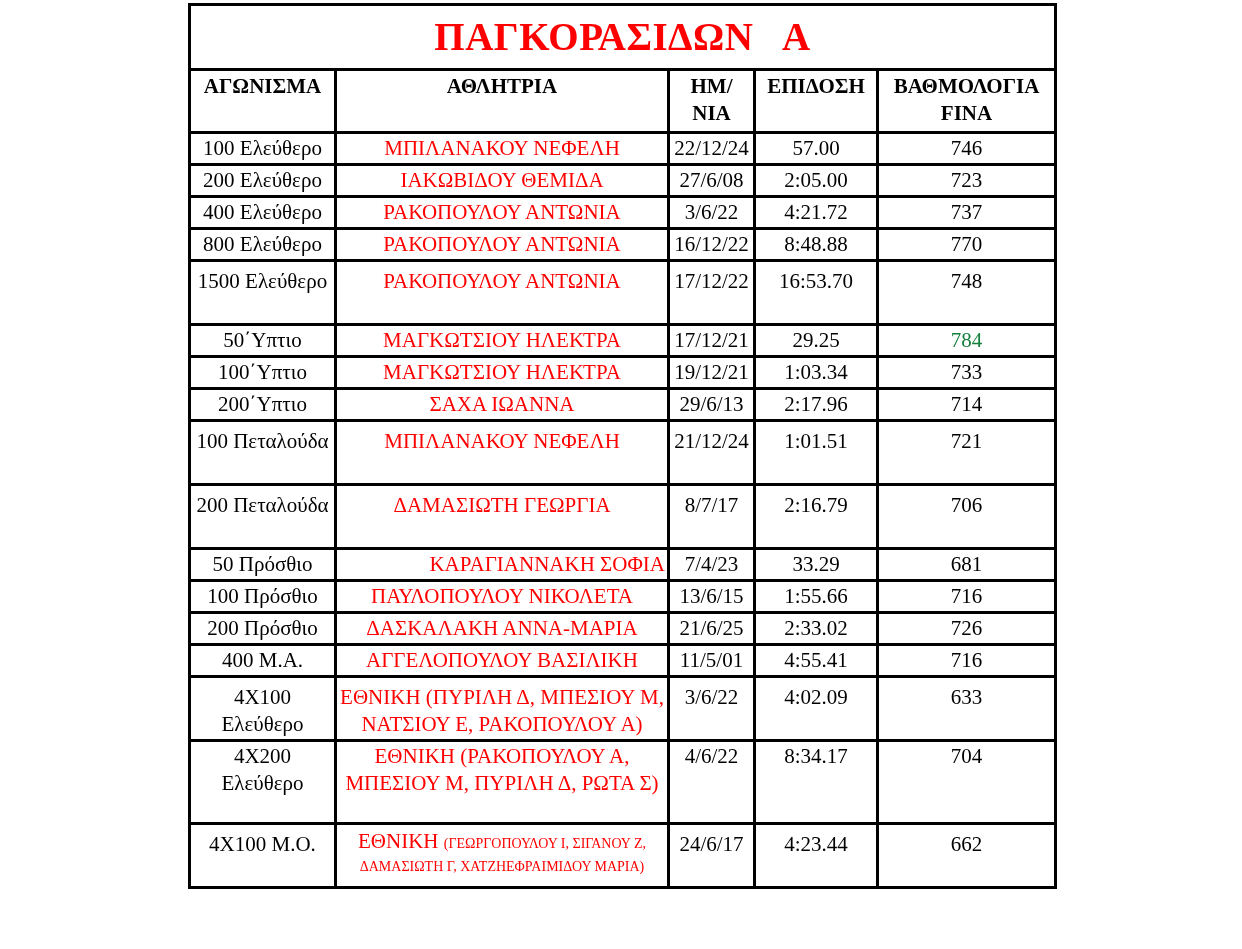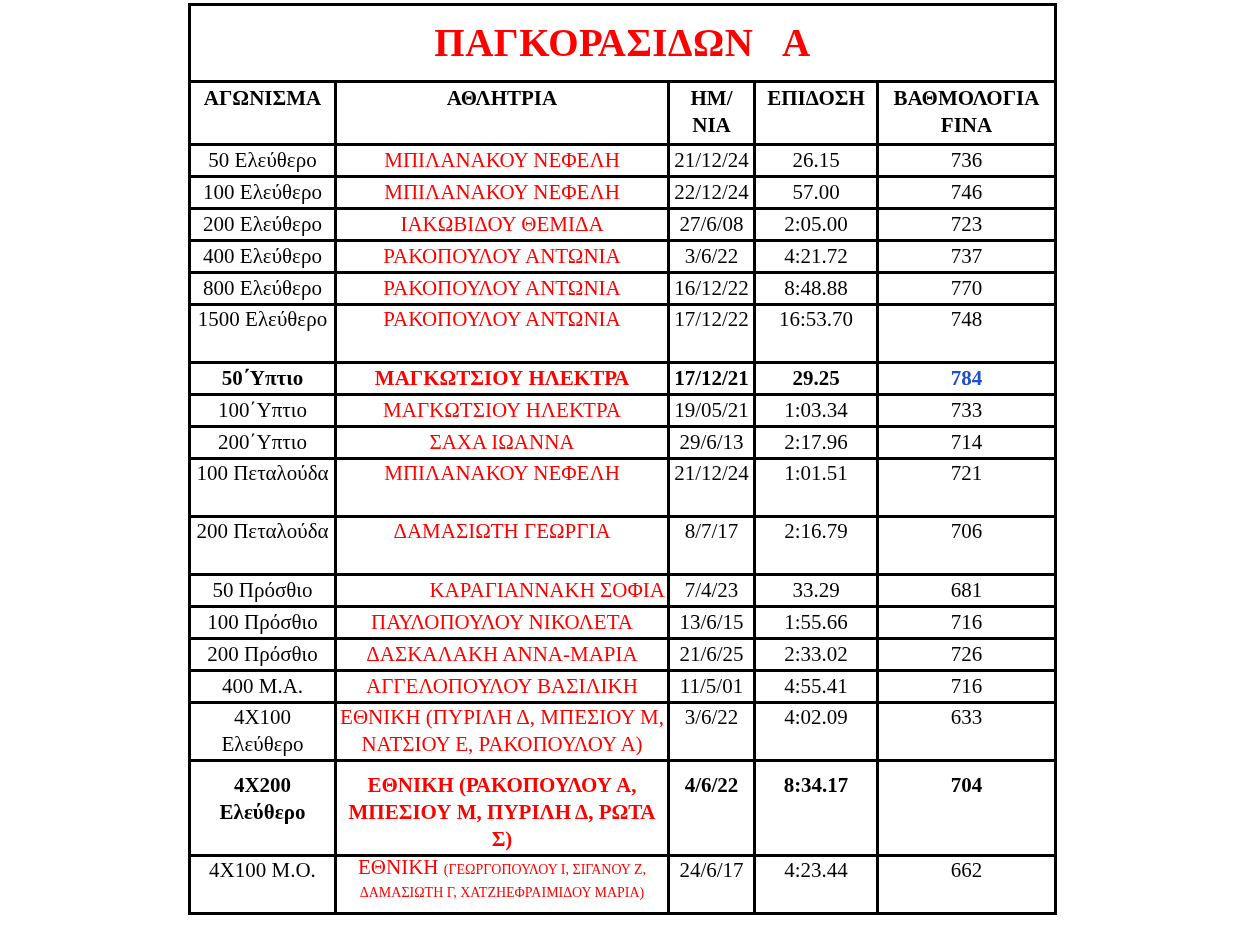--- a/index.html
+++ b/index.html
@@ -6,31 +6,31 @@
   body { width: 1242px; height: 949px; overflow: hidden; position: relative;
          font-family: "Liberation Serif", "DejaVu Serif", serif; color: #000; }
   table.records {
     position: absolute; left: 188px; top: 3px; width: 866px;
     border-collapse: collapse; table-layout: fixed;
   }
   table.records td, table.records th {
     border: 3px solid #000; padding: 0 2px; vertical-align: top;
     text-align: center; font-size: 21px; line-height: 27px; font-weight: normal;
   }
-  .title-cell { height: 50px; vertical-align: middle !important; padding: 12px !important; }
+  .title-cell { height: 50px; vertical-align: middle !important; padding: 6px !important; }
   .title-text { color: #ff0000; font-weight: bold; font-size: 39px; line-height: 50px;
                 letter-spacing: 0.5px; white-space: pre; }
   th.hdr { font-weight: bold !important; font-size: 21px; height: 58px; padding-top: 2px !important; }
   th.hdr.left { text-align: center; }
   td.evt { }
   td.ath { color: #ff0000; }
   tr.row1 td { height: 26px; padding-top: 1px; padding-bottom: 1px; }
-  tr.row2 td { height: 54px; padding-top: 0; padding-bottom: 1px; }
-  tr.row3 td { height: 78px; padding-top: 10px; padding-bottom: 1px; }
-  tr.bold td { font-weight: bold; }
+  tr.row2 td { height: 54px; padding-top: 6px; padding-bottom: 1px; }
+  tr.row3 td { height: 78px; padding-top: 1px; padding-bottom: 1px; }
+  tr.bold td { font-weight: normal; }
   td.pts-red { color: #ff0000; }
   .small-note { font-size: 14px; line-height: 20px; }
 </style>
 </head>
 <body>
 
 <table class="records">
   <colgroup>
     <col style="width:146px">
     <col style="width:333px">
@@ -46,27 +46,20 @@
     </tr>
     <tr>
       <th class="hdr left">ΑΓΩΝΙΣΜΑ</th>
       <th class="hdr">ΑΘΛΗΤΡΙΑ</th>
       <th class="hdr">ΗΜ/ ΝΙΑ</th>
       <th class="hdr left">ΕΠΙΔΟΣΗ</th>
       <th class="hdr">ΒΑΘΜΟΛΟΓΙΑ FINA</th>
     </tr>
   </thead>
   <tbody id="rows">
-      <tr class="row1">
-        <td class="evt">50 Ελεύθερο</td>
-        <td class="ath" style="color: rgb(255, 0, 0);">ΜΠΙΛΑΝΑΚΟΥ ΝΕΦΕΛΗ</td>
-        <td>21/12/24</td>
-        <td>26.15</td>
-        <td>736</td>
-      </tr>
       <tr class="row1">
         <td class="evt">100 Ελεύθερο</td>
         <td class="ath" style="color: rgb(255, 0, 0);">ΜΠΙΛΑΝΑΚΟΥ ΝΕΦΕΛΗ</td>
         <td>22/12/24</td>
         <td>57.00</td>
         <td>746</td>
       </tr>
       <tr class="row1">
         <td class="evt">200 Ελεύθερο</td>
         <td class="ath" style="color: rgb(255, 0, 0);">ΙΑΚΩΒΙΔΟΥ ΘΕΜΙΔΑ</td>
@@ -93,26 +86,26 @@
         <td class="ath" style="color: rgb(255, 0, 0);">ΡΑΚΟΠΟΥΛΟΥ ΑΝΤΩΝΙΑ</td>
         <td>17/12/22</td>
         <td>16:53.70</td>
         <td>748</td>
       </tr>
       <tr class="row1 bold">
         <td class="evt">50΄Υπτιο</td>
         <td class="ath" style="color: rgb(255, 0, 0);">ΜΑΓΚΩΤΣΙΟΥ ΗΛΕΚΤΡΑ</td>
         <td>17/12/21</td>
         <td>29.25</td>
-        <td class="pts-red" style="color: #1d4ed8;">784</td>
+        <td class="pts-red" style="color: #15803d;">784</td>
       </tr>
       <tr class="row1">
         <td class="evt">100΄Υπτιο</td>
         <td class="ath" style="color: rgb(255, 0, 0);">ΜΑΓΚΩΤΣΙΟΥ ΗΛΕΚΤΡΑ</td>
-        <td>19/05/21</td>
+        <td>19/12/21</td>
         <td>1:03.34</td>
         <td>733</td>
       </tr>
       <tr class="row1">
         <td class="evt">200΄Υπτιο</td>
         <td class="ath" style="color: rgb(255, 0, 0);">ΣΑΧΑ ΙΩΑΝΝΑ</td>
         <td>29/6/13</td>
         <td>2:17.96</td>
         <td>714</td>
       </tr>

